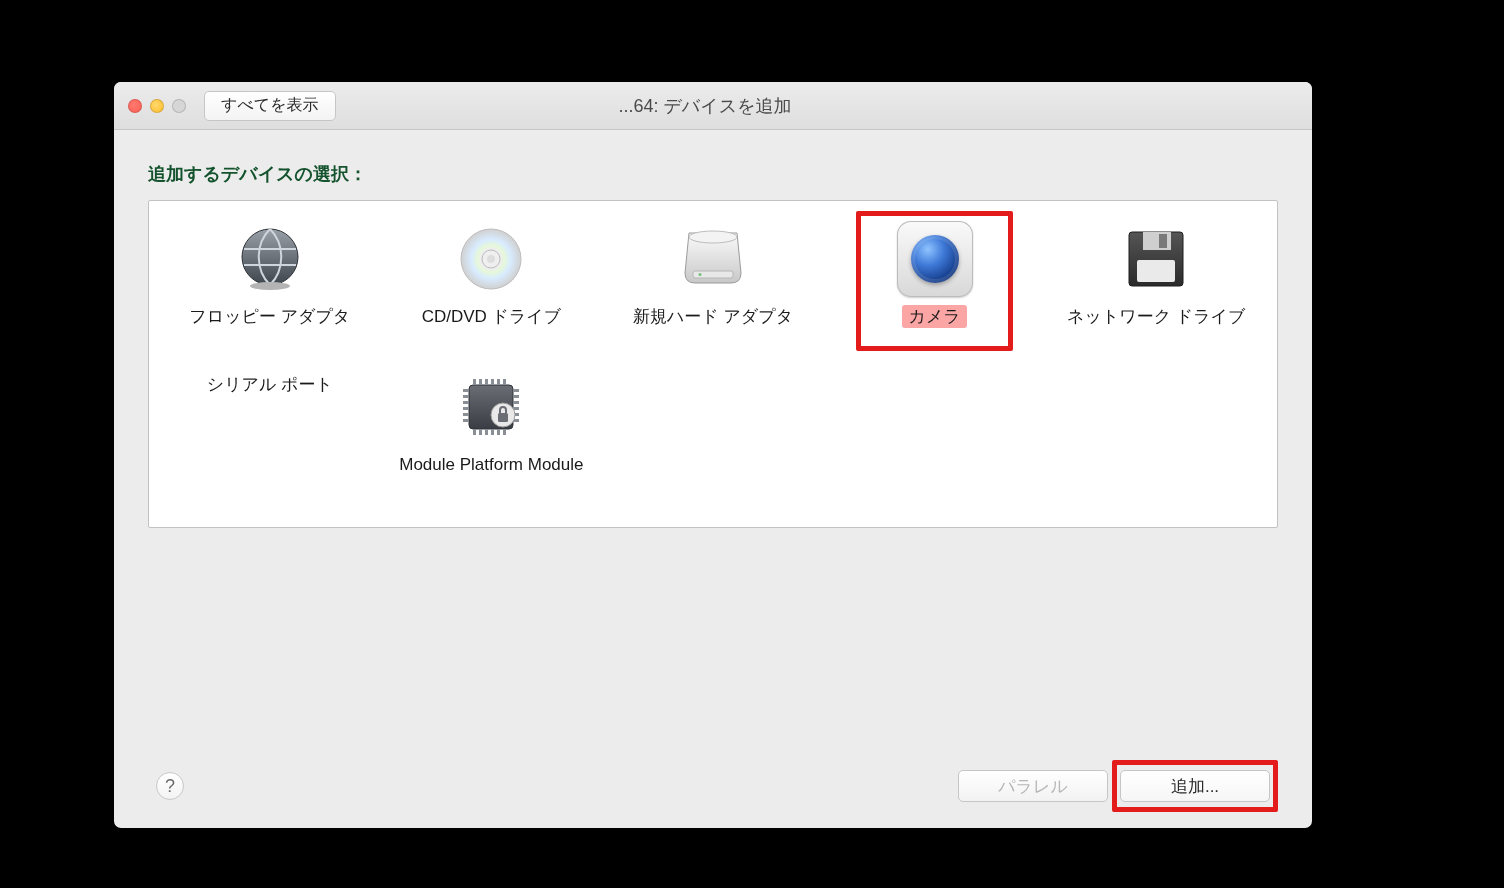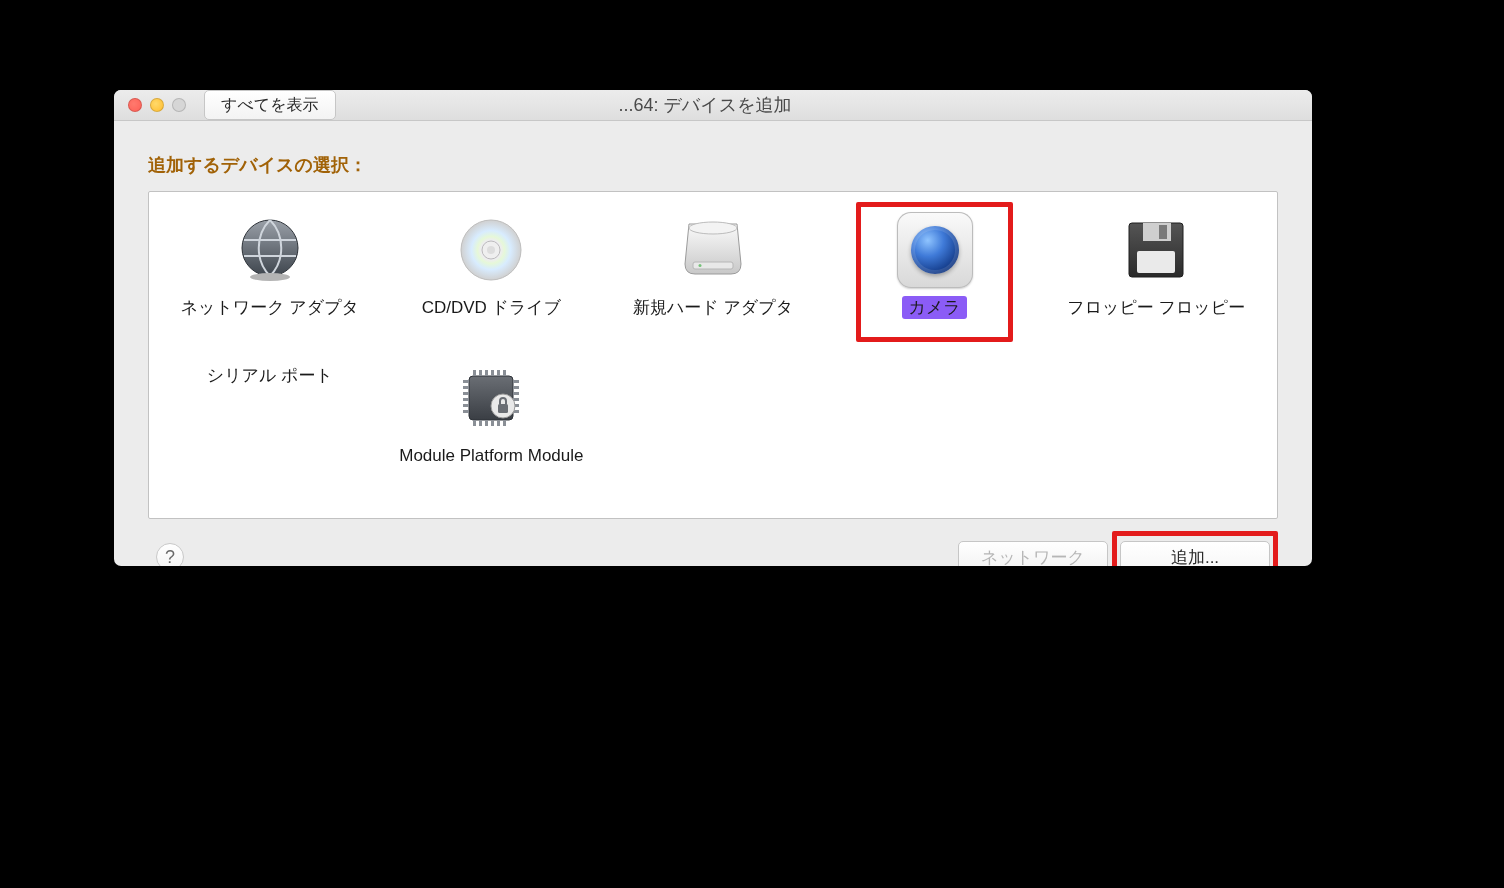--- a/index.html
+++ b/index.html
@@ -9,28 +9,27 @@
       height: 888px;
       font-family: -apple-system, "Helvetica Neue", Arial, sans-serif;
       font-size: 13px;
       position: relative;
     }
     .window {
       position: absolute;
       left: 114px;
       top: 82px;
       width: 1198px;
-      height: 476px;
+      height: 746px;
       background: #ececec;
       border-radius: 7px;
       box-shadow: 0 18px 50px rgba(0,0,0,0.5), 0 0 0 1px rgba(0,0,0,0.18);
       display: flex;
       flex-direction: column;
       overflow: hidden;
-      margin-top: 8px;
     }
     .titlebar {
       height: 48px;
       background: linear-gradient(#ececec, #dedede);
       border-bottom: 1px solid #c7c7c7;
       display: flex;
       align-items: center;
       padding: 0 14px;
       position: relative;
     }
@@ -59,21 +58,21 @@
     }
     .content {
       flex: 1;
       padding: 32px 34px 18px 34px;
       display: flex;
       flex-direction: column;
     }
     .section-label {
       font-size: 18px;
       font-weight: 700;
-      color: #a16207;
+      color: #14532d;
       margin-bottom: 14px;
     }
     .device-box {
       border: 1px solid #c2c2c2;
       background: #fff;
       border-radius: 2px;
       padding: 16px 10px 22px 10px;
     }
     .device-grid {
       display: grid;
@@ -98,21 +97,21 @@
     }
     .device-label {
       margin-top: 6px;
       font-size: 17px;
       color: #1a1a1a;
       line-height: 1.25;
       padding: 1px 6px;
       border-radius: 3px;
     }
     .device-item.selected .device-label {
-      background: #8b5cf6;
+      background: #fca5a5;
     }
     .device-item.selected .icon-wrap {
       
     }
     .highlight-red {
       position: absolute;
       border: 5px solid #e31b1b;
       border-radius: 2px;
       pointer-events: none;
     }
@@ -186,21 +185,21 @@
     <div class="device-box">
       <div class="device-grid" id="device-grid">
           <div class="device-item">
             <div class="icon-wrap">
               <svg width="70" height="70" viewBox="0 0 70 70">
         <circle cx="35" cy="33" r="28" fill="url(#sphereGrad)" stroke="#2f343a"></circle>
         <path d="M35 5 C20 20,20 46,35 61 M35 5 C50 20,50 46,35 61 M9 25 H61 M9 41 H61" stroke="#cfd5dc" stroke-width="2" fill="none"></path>
         <ellipse cx="35" cy="62" rx="20" ry="4" fill="#b4b4b4"></ellipse>
       </svg>
             </div>
-            <div class="device-label">ネットワーク アダプタ</div>
+            <div class="device-label">フロッピー アダプタ</div>
           </div>
           <div class="device-item">
             <div class="icon-wrap">
               <svg width="70" height="70" viewBox="0 0 70 70">
         <circle cx="35" cy="35" r="30" fill="url(#discGrad)" stroke="#bdbdbd"></circle>
         <circle cx="35" cy="35" r="9" fill="#efefef" stroke="#bbb"></circle>
         <circle cx="35" cy="35" r="4" fill="#ddd"></circle>
       </svg>
             </div>
             <div class="device-label">CD/DVD ドライブ</div>
@@ -227,21 +226,21 @@
           </div>
           <div class="device-item">
             <div class="icon-wrap">
               <svg width="66" height="66" viewBox="0 0 66 66">
         <rect x="6" y="6" width="54" height="54" rx="3" fill="url(#floppyGrad)" stroke="#1e1e1e"></rect>
         <rect x="20" y="6" width="28" height="18" fill="#cfcfcf"></rect>
         <rect x="36" y="8" width="8" height="14" fill="#7a7a7a"></rect>
         <rect x="14" y="34" width="38" height="22" rx="2" fill="#eaeaea"></rect>
       </svg>
             </div>
-            <div class="device-label">フロッピー フロッピー</div>
+            <div class="device-label">ネットワーク ドライブ</div>
           </div>
           <div class="device-item">
             <div class="device-label">シリアル ポート</div>
           </div>
           <div class="device-item">
             <div class="icon-wrap">
               <svg width="72" height="72" viewBox="0 0 72 72">
         <rect x="14" y="14" width="44" height="44" rx="4" fill="url(#chipGrad)" stroke="#2e3238"></rect>
         <rect x="18" y="8" width="3" height="6" fill="#8a8f96"></rect>
                 <rect x="18" y="58" width="3" height="6" fill="#8a8f96"></rect>
@@ -273,21 +272,21 @@
       </svg>
             </div>
             <div class="device-label">Module Platform Module</div>
           </div>
         </div>
     </div>
 
     <div class="footer">
       <div class="help-btn">?</div>
       <div class="spacer"></div>
-      <button class="btn" id="cancel-btn" disabled="">ネットワーク</button>
+      <button class="btn" id="cancel-btn" disabled="">パラレル</button>
       <div style="position:relative">
         <button class="btn default" id="add-btn">追加...</button>
         <div class="highlight-red" id="add-highlight" style="inset: -10px -8px; display: block;"></div>
       </div>
     </div>
   </div>
 </div>
 
 <svg width="0" height="0" style="position:absolute">
   <defs>

